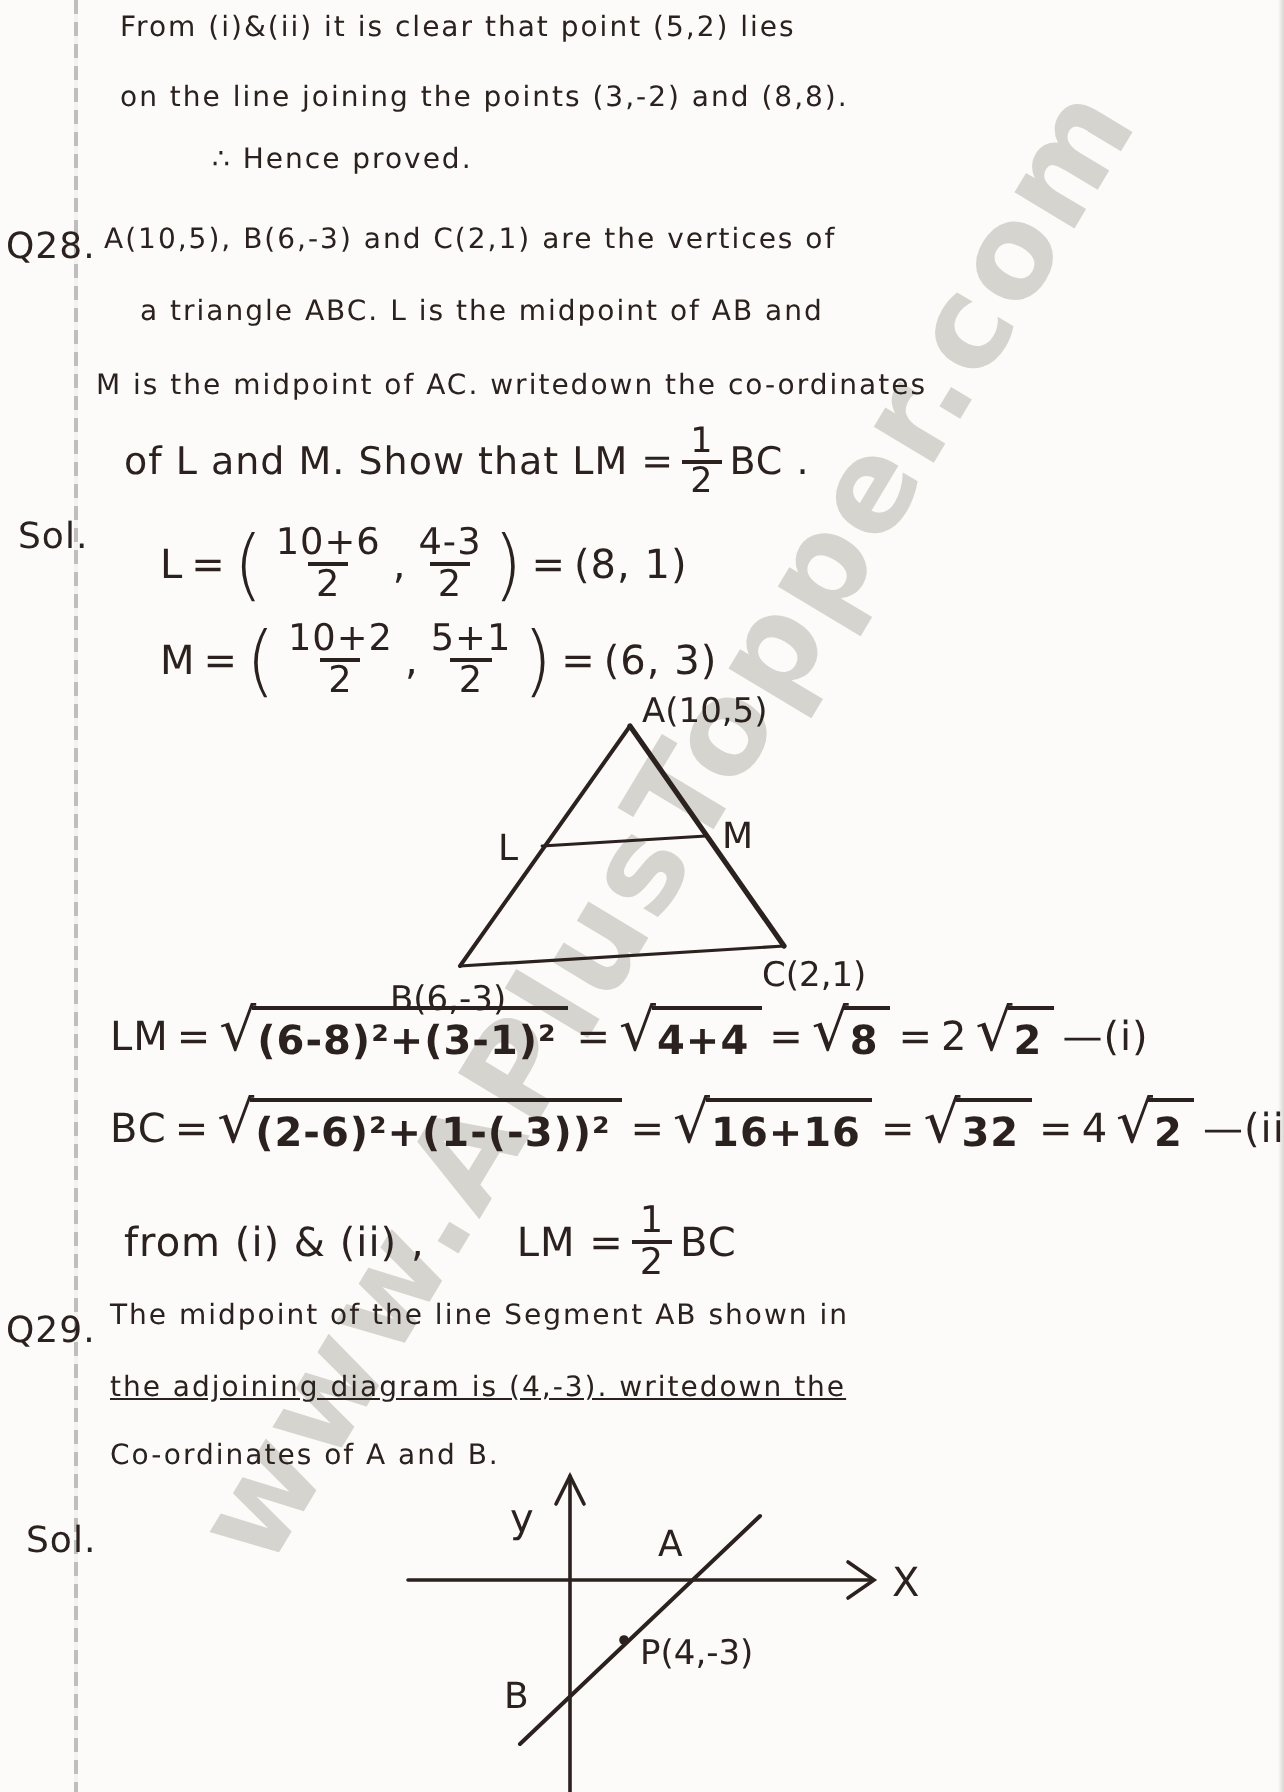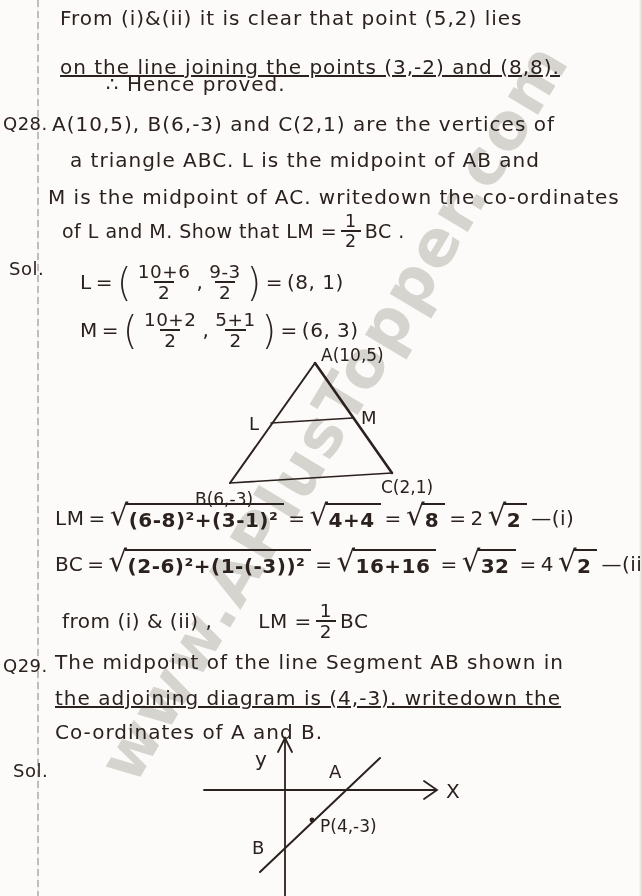--- a/index.html
+++ b/index.html
@@ -20,21 +20,21 @@
     font-size:64px; font-weight:bold; letter-spacing:2px; line-height:75px;
     color:rgba(168,163,156,0.45); white-space:nowrap;
   }
   .margin-line{
     position:absolute; left:37px; top:0; width:2px; height:896px; z-index:1;
     background:repeating-linear-gradient(to bottom,#8f8d8a 0 7px, rgba(143,141,138,0.15) 7px 11px);
     opacity:.55;
   }
   .hw{
     position:absolute; z-index:2; white-space:nowrap;
-    font-size:20px; letter-spacing:1px; line-height:1.25;
+    font-size:14px; letter-spacing:1px; line-height:1.25;
   }
   .side-label{ font-size:18px; letter-spacing:0.5px; }
   .eq{
     position:absolute; z-index:2; display:flex; align-items:center; gap:4px;
     font-size:20px; letter-spacing:0.5px; white-space:nowrap;
   }
   .frac{ display:inline-flex; flex-direction:column; align-items:center; line-height:1.05; font-size:0.92em; }
   .frac .den{ border-top:2px solid currentColor; padding:0 4px; }
   .frac .num{ padding:0 2px; }
   .sqrt{ display:inline-flex; align-items:flex-start; }
@@ -47,21 +47,21 @@
 </style>
 </head>
 <body>
 
 <div class="page">
 
   <div class="watermark">www.APlusTopper.com</div>
   <div class="margin-line"></div>
 
   <div class="hw" style="left:60px; top:6px;">From (i)&amp;(ii) it is clear that point (5,2) lies</div>
-  <div class="hw" style="left:60px; top:55px;text-decoration:underline;">on the line joining the points (3,-2) and (8,8).</div>
+  <div class="hw" style="left:60px; top:41px;">on the line joining the points (3,-2) and (8,8).</div>
   <div class="hw" style="left:106px; top:72px;">∴ Hence proved.</div>
 
   <div class="hw side-label" style="left:3px; top:113px;text-align:center;">Q28.</div>
   <div class="hw" style="left:52px; top:112px;">A(10,5), B(6,-3) and C(2,1) are the vertices of</div>
   <div class="hw" style="left:48px; top:185px;">M is the midpoint of AC. writedown the co-ordinates</div>
   <div class="hw" style="left:70px; top:148px;">a triangle ABC. L is the midpoint of AB and</div>
 
   <div class="eq" style="left:62px; top:212px; font-size:19px;">
     <span>of L and M.  Show that  LM =</span>
     <span class="frac">
@@ -76,21 +76,21 @@
   <div class="eq" style="left:80px; top:262px;">
     <span>L</span>
     <span>=</span>
     <span class="bigp">(</span>
     <span class="frac">
       <span class="num">10+6</span>
       <span class="den">2</span>
     </span>
     <span>,</span>
     <span class="frac">
-      <span class="num">9-3</span>
+      <span class="num">4-3</span>
       <span class="den">2</span>
     </span>
     <span class="bigp">)</span>
     <span>=</span>
     <span>(8, 1)</span>
   </div>
 
   <div class="eq" style="left:80px; top:310px;">
     <span>M</span>
     <span>=</span>

